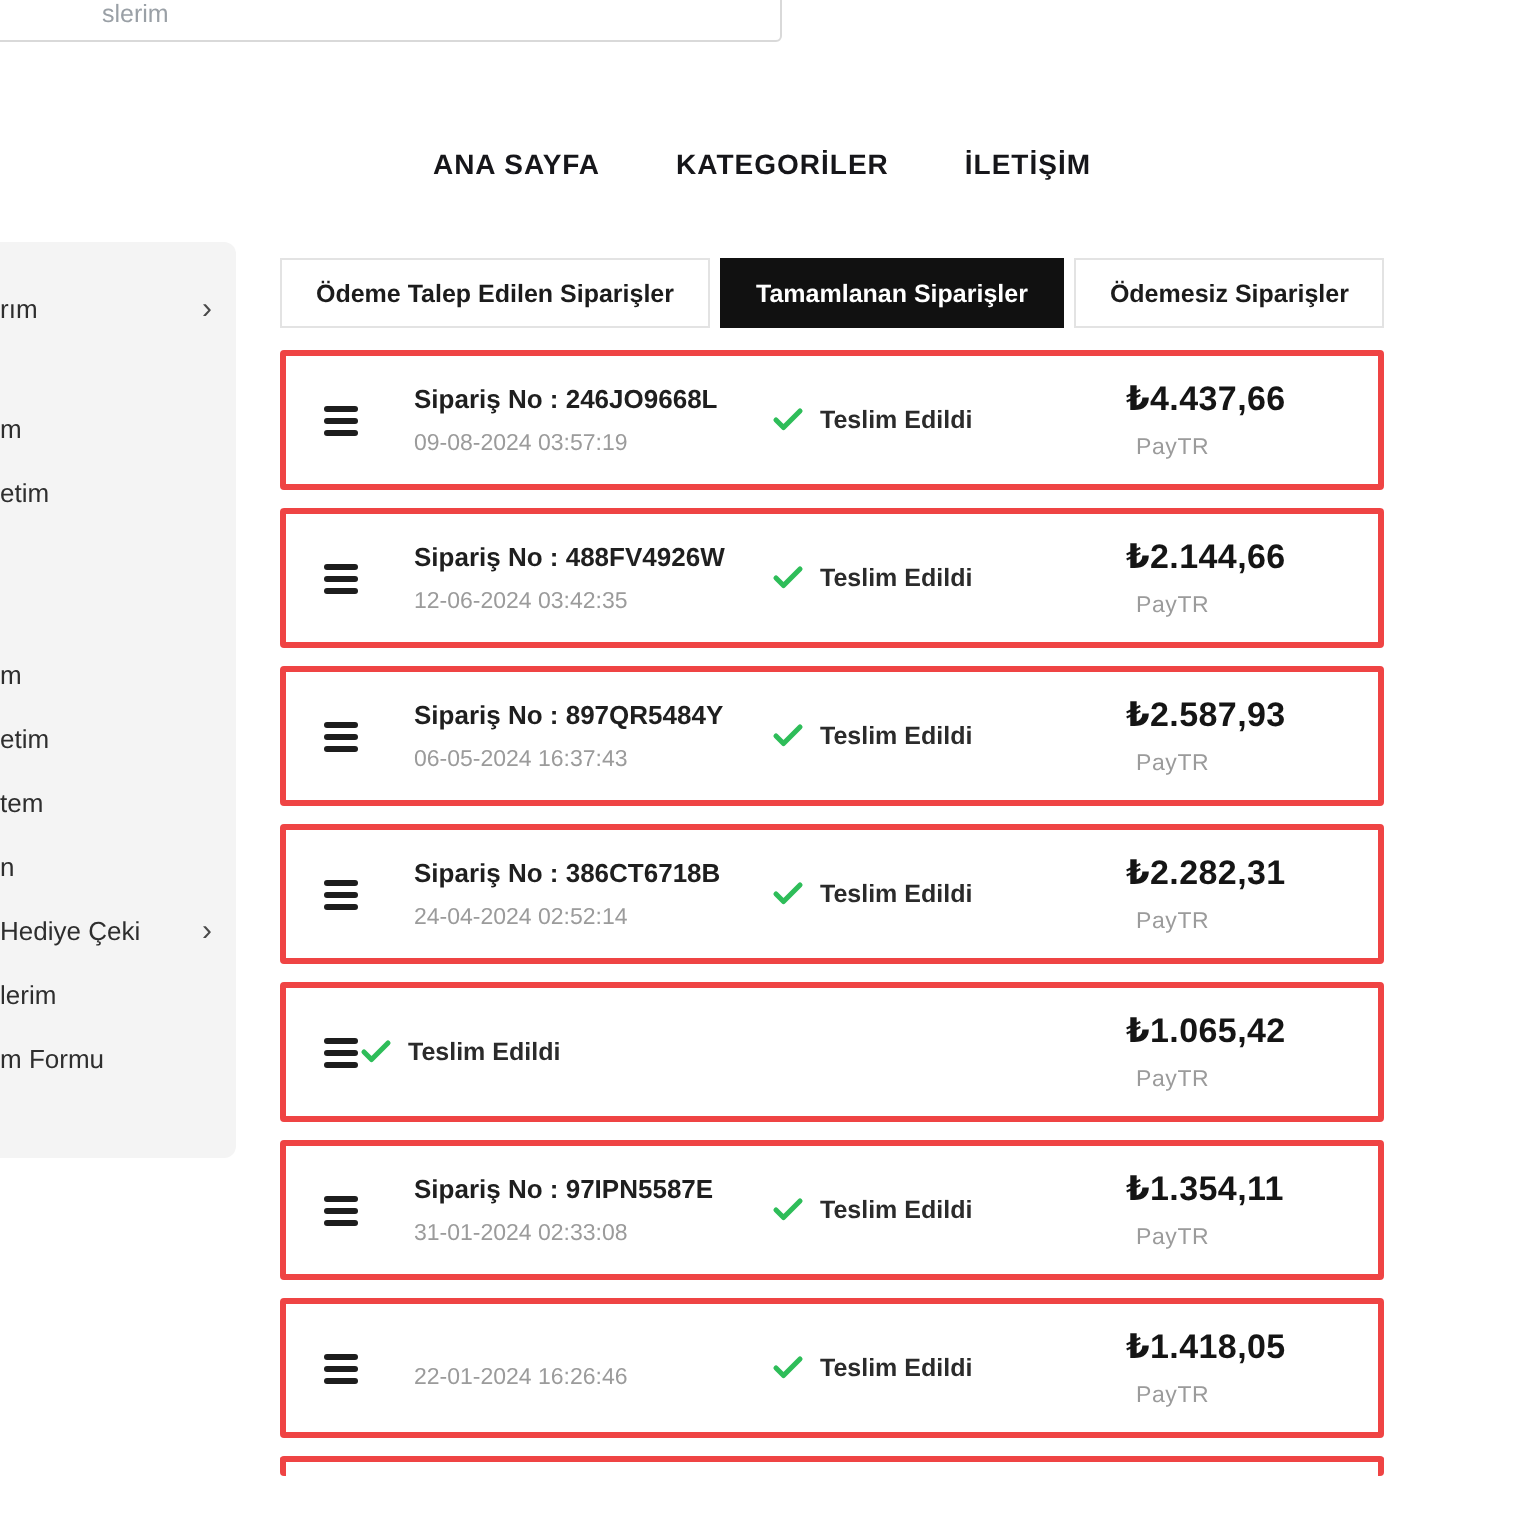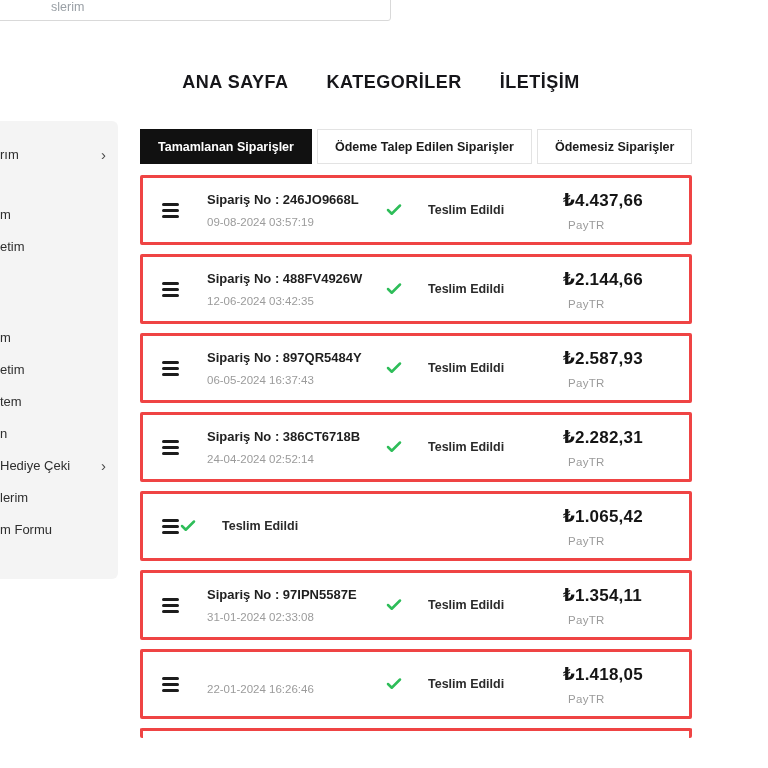--- a/index.html
+++ b/index.html
@@ -20,21 +20,21 @@
   .search-text{padding-left:56px;font-size:12.5px;color:#9aa0a6;white-space:nowrap;}
 
   
   .banner{height:31px;background:var(--banner-bg,#b9d9ea);
     display:flex;align-items:center;justify-content:center;}
   .banner span{font-size:13px;font-weight:700;color:#101223;letter-spacing:.2px;}
 
   
   .mainnav{height:70px;background:#fff;display:flex;align-items:center;
     justify-content:center;gap:38px;padding-left:66px;}
-  .nav-link{font-size:18px;font-weight:700;letter-spacing:.5px;color:#16161a;
+  .nav-link{font-size:14px;font-weight:700;letter-spacing:.5px;color:#16161a;
     text-decoration:none;cursor:pointer;white-space:nowrap;}
 
   
   .content{position:relative;height:620px;}
   .sidebar{position:absolute;left:0;top:4px;width:118px;height:458px;
     background:#f4f4f4;border-radius:0 6px 6px 0;padding-top:23px;}
   .side-item{height:20px;margin:0 8px 12px 0;display:flex;align-items:center;
     justify-content:space-between;font-size:13px;color:#2e2e2e;cursor:pointer;}
   .sidebar .side-item:nth-of-type(1){margin-bottom:40px;}
   .sidebar .side-item:nth-of-type(3){margin-bottom:71px;}
@@ -54,21 +54,21 @@
   
   .orders{margin-top:11px;}
   .card{display:flex;align-items:center;height:70px;margin-bottom:9px;background:#fff;
     border:3px solid #ef4444;border-radius:2px;padding:0 22px 0 19px;cursor:pointer;}
   .card.partial{height:10px;border-bottom:none;margin-bottom:0;}
   .burger{width:17px;display:flex;flex-direction:column;gap:3px;flex:none;cursor:pointer;}
   .burger i{display:block;height:3px;background:#1d1d1d;border-radius:1.5px;}
   .info{margin-left:28px;width:178px;flex:none;}
   .ono{font-size:13px;font-weight:700;color:#1f1f1f;white-space:nowrap;}
   .date{margin-top:9px;font-size:11.5px;color:#9b9b9b;white-space:nowrap;}
-  .status{display:flex;align-items:center;gap:25px;}
+  .status{display:flex;align-items:center;gap:7px;}
   .check{flex:none;display:block;}
   .stext{font-size:12.5px;font-weight:600;color:#2b2b2b;white-space:nowrap;}
   .price{margin-left:auto;width:104px;flex:none;text-align:left;}
   .amt{font-size:17px;font-weight:700;color:#151515;letter-spacing:.2px;white-space:nowrap;}
   .pay{margin-top:8px;padding-left:5px;font-size:11.5px;color:#9b9b9b;letter-spacing:.3px;}
 </style>
 </head>
 <body>
 
 <div class="page">
@@ -141,23 +141,23 @@
         <div class="side-item">
           <span class="side-label">m Formu</span>
           <span class="chev">›</span>
         </div>
       </aside>
 
     <main class="main">
 
       <div class="tabs">
 
+          <button class="tab">Ödeme Talep Edilen Siparişler</button>
+
           <button class="tab active">Tamamlanan Siparişler</button>
-
-          <button class="tab">Ödeme Talep Edilen Siparişler</button>
 
           <button class="tab">Ödemesiz Siparişler</button>
         </div>
 
       <div class="orders">
 
           <div class="card">
             <span class="burger">
               <i></i>
               <i></i>

